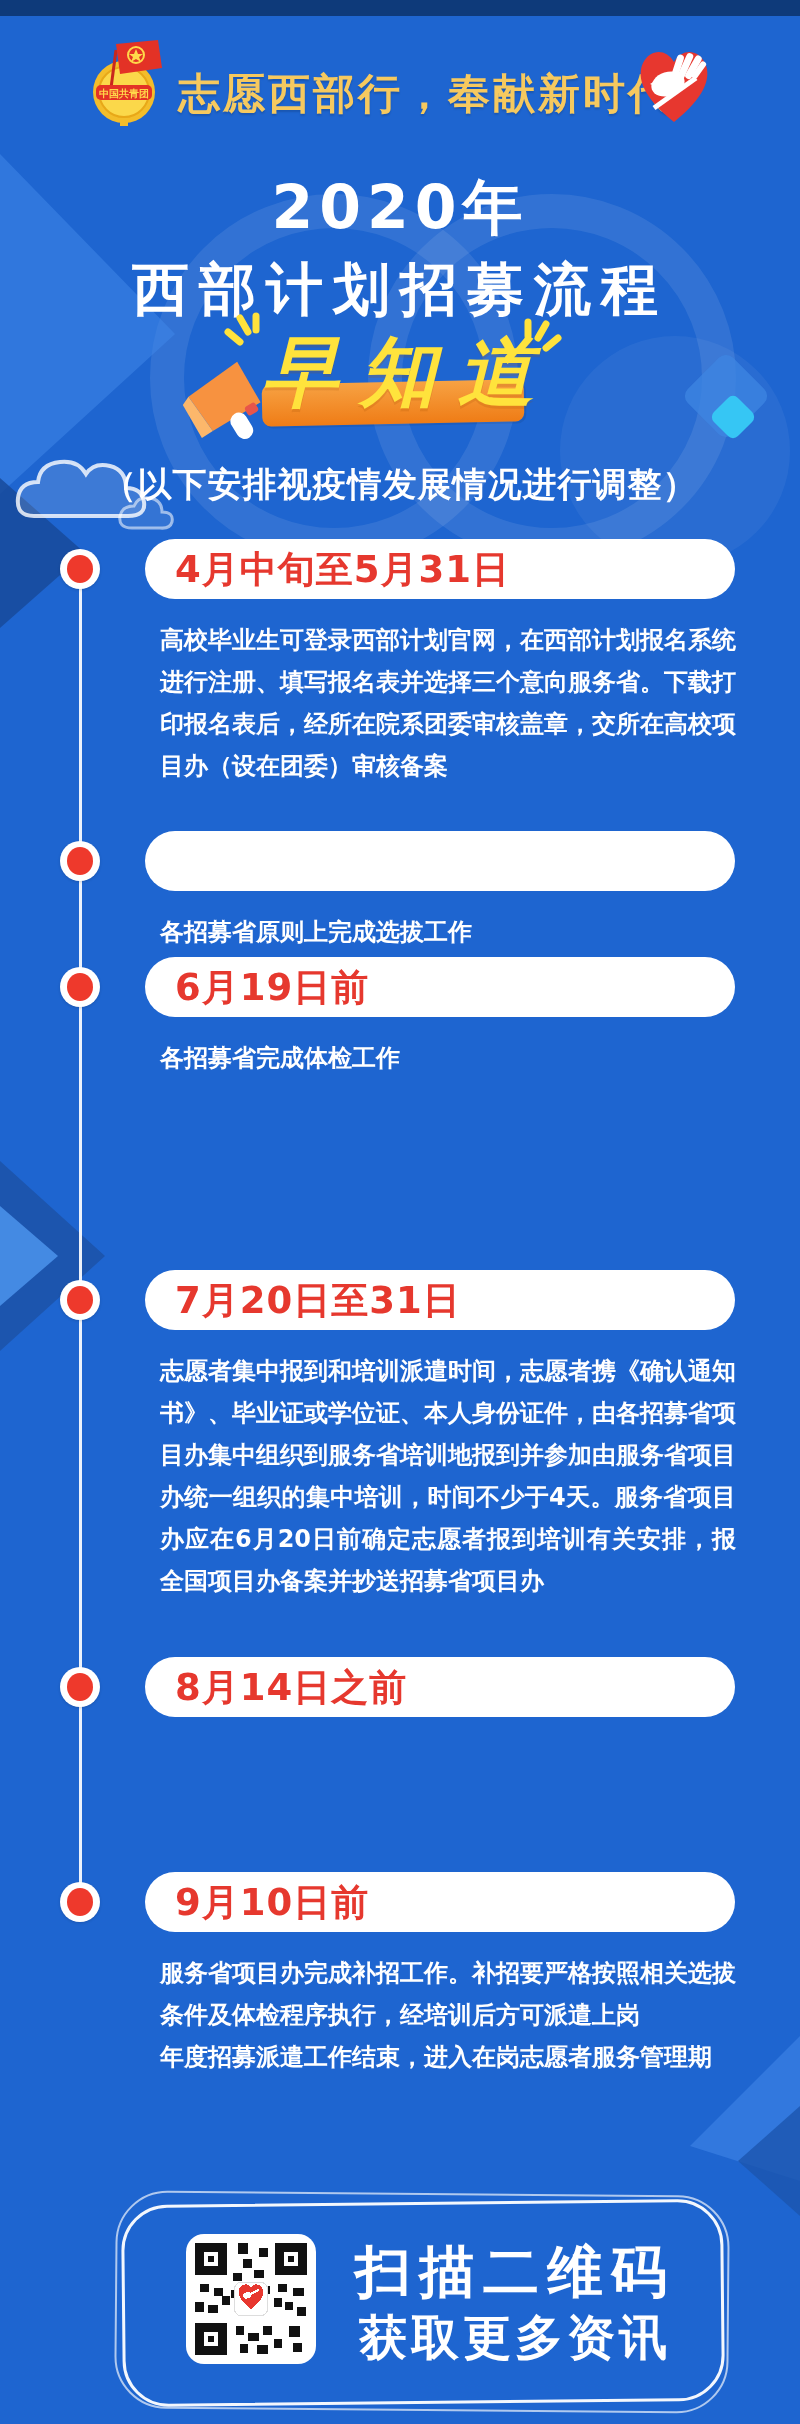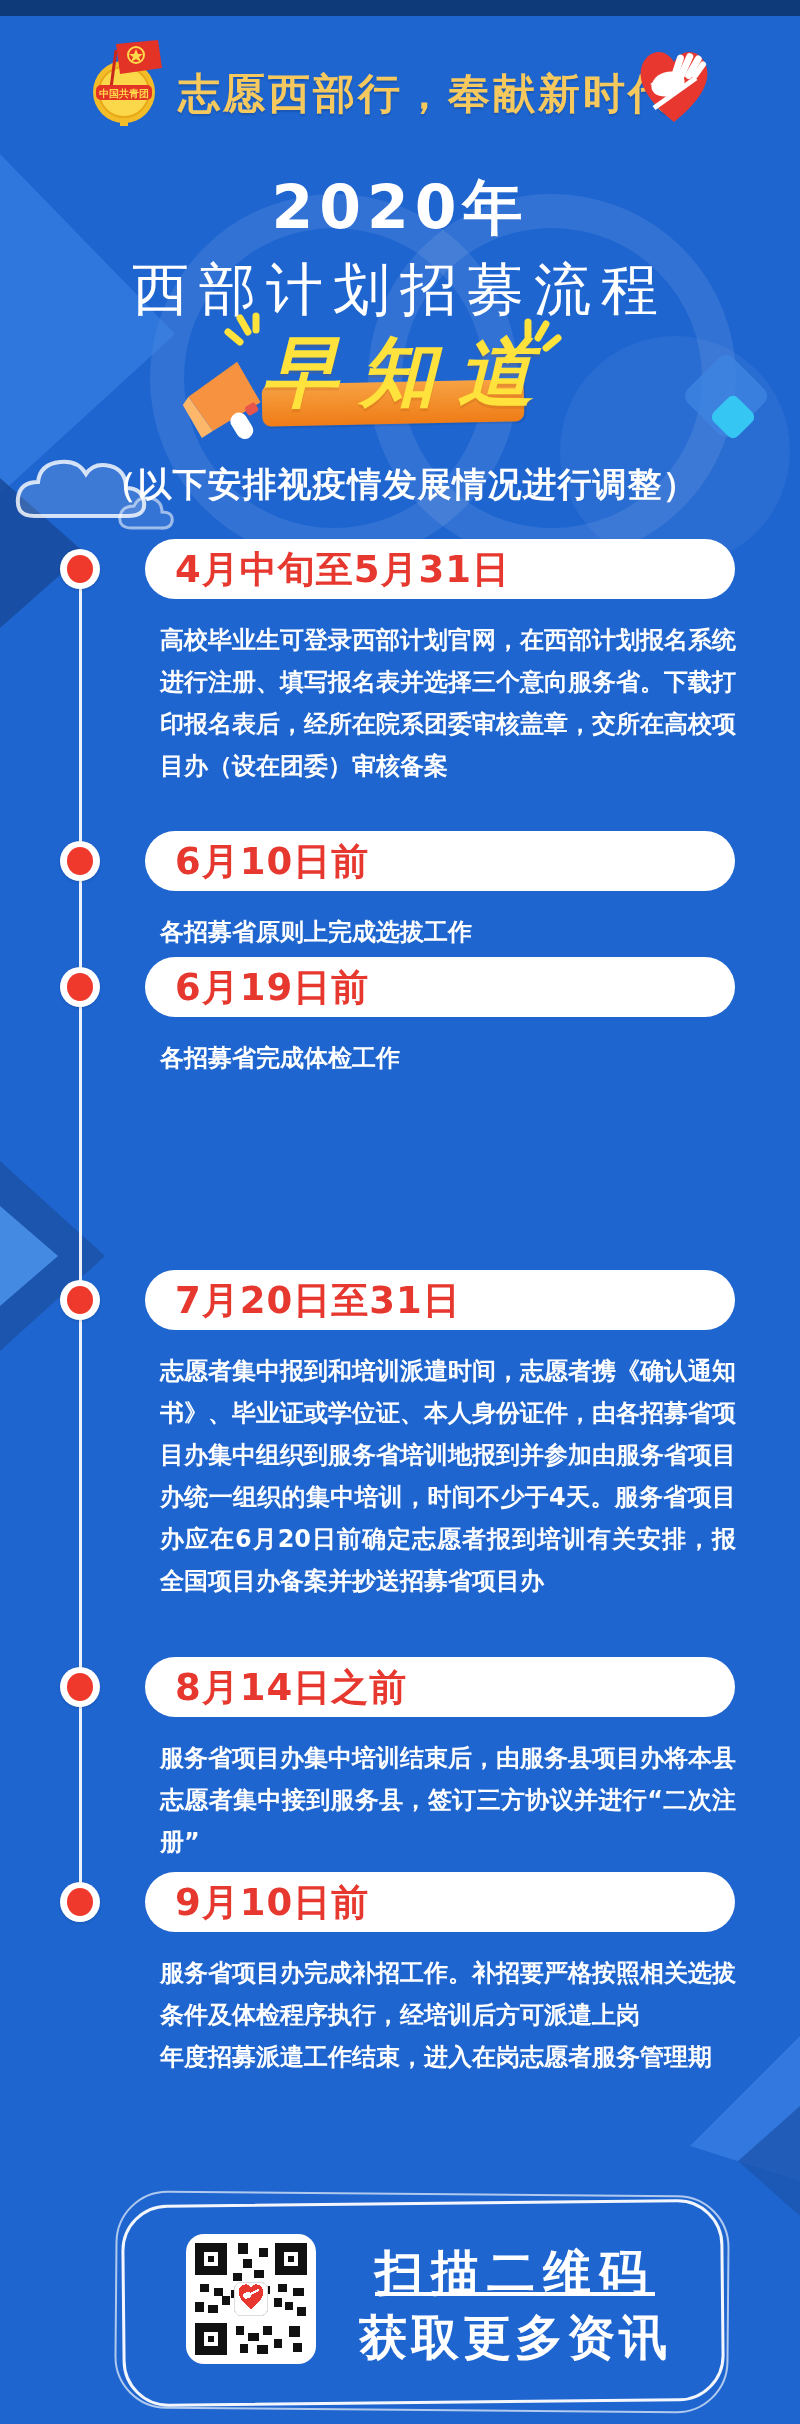--- a/index.html
+++ b/index.html
@@ -22,21 +22,21 @@
     text-shadow:0 2px 2px rgba(0,0,0,0.15);white-space:nowrap;
   }
   .heartlogo{position:absolute;left:634px;top:22px;width:80px;height:92px;z-index:3;}
   
   .title-year{
     position:absolute;left:0;top:152px;width:800px;text-align:center;z-index:3;
     color:#fff;font-size:60px;font-weight:800;letter-spacing:6px;
   }
   .title-main{
     position:absolute;left:0;top:236px;width:800px;text-align:center;z-index:3;
-    color:#fff;font-size:57px;font-weight:400;letter-spacing:10px;white-space:nowrap;
+    color:#fff;font-size:57px;font-weight:700;letter-spacing:10px;white-space:nowrap;
   }
   .hl-bar{
     position:absolute;left:262px;top:366px;width:262px;height:42px;z-index:2;
     background:linear-gradient(180deg,#f7a243,#ef7c16);
     border-radius:9px;transform:rotate(-1.2deg);
     box-shadow:2px 2px 0 rgba(0,0,0,0.08);
   }
   .hl-text{
     position:absolute;left:262px;top:306px;width:266px;text-align:center;z-index:3;
     color:#ffe33c;font-size:76px;font-weight:800;letter-spacing:22px;
@@ -80,21 +80,21 @@
     border:2px solid rgba(255,255,255,0.65);border-radius:52px;transform:rotate(1.1deg);
   }
   .qr-card{
     position:absolute;left:186px;top:2218px;width:130px;height:130px;z-index:4;
     background:#fff;border-radius:18px;display:flex;align-items:center;justify-content:center;
   }
   .qr-caption{
     position:absolute;left:340px;top:2224px;width:350px;z-index:4;text-align:center;
     color:#fff;font-weight:800;
   }
-  .qr-caption .l1{font-size:48px;letter-spacing:8px;line-height:64px;text-decoration:underline;}
+  .qr-caption .l1{font-size:56px;letter-spacing:8px;line-height:64px;}
   .qr-caption .l2{font-size:48px;letter-spacing:4px;line-height:66px;}
 </style>
 </head>
 <body>
 
 <div id="canvas">
 
   <div class="ring" style="left:150px;top:178px;width:300px;height:300px;"></div>
   <div class="ring" style="left:368px;top:178px;width:300px;height:300px;"></div>
   <div class="softcircle" style="left:560px;top:320px;width:230px;height:230px;"></div>
@@ -172,21 +172,20 @@
   <div class="tl-item" style="top:523px;height:280px;">
     <div class="tl-dot"></div>
     <div class="pill"></div>
     <div class="pill-date">4月中旬至5月31日</div>
     <div class="body-text">高校毕业生可登录西部计划官网，在西部计划报名系统进行注册、填写报名表并选择三个意向服务省。下载打印报名表后，经所在院系团委审核盖章，交所在高校项目办（设在团委）审核备案</div>
   </div>
 
   <div class="tl-item" style="top:815px;height:110px;">
     <div class="tl-dot"></div>
     <div class="pill"></div>
-    <div class="pill-date">6月10日前</div>
     <div class="body-text">各招募省原则上完成选拔工作</div>
   </div>
 
   <div class="tl-item" style="top:941px;height:110px;">
     <div class="tl-dot"></div>
     <div class="pill"></div>
     <div class="pill-date">6月19日前</div>
     <div class="body-text">各招募省完成体检工作</div>
   </div>
 
@@ -195,21 +194,20 @@
     <div class="tl-dot"></div>
     <div class="pill"></div>
     <div class="pill-date">7月20日至31日</div>
     <div class="body-text">志愿者集中报到和培训派遣时间，志愿者携《确认通知书》、毕业证或学位证、本人身份证件，由各招募省项目办集中组织到服务省培训地报到并参加由服务省项目办统一组织的集中培训，时间不少于4天。服务省项目办应在6月20日前确定志愿者报到培训有关安排，报全国项目办备案并抄送招募省项目办</div>
   </div>
 
   <div class="tl-item" style="top:1641px;height:200px;">
     <div class="tl-dot"></div>
     <div class="pill"></div>
     <div class="pill-date">8月14日之前</div>
-    <div class="body-text">服务省项目办集中培训结束后，由服务县项目办将本县志愿者集中接到服务县，签订三方协议并进行“二次注册”</div>
   </div>
 
   <div class="tl-item" style="top:1856px;height:300px;">
     <div class="tl-dot"></div>
     <div class="pill"></div>
     <div class="pill-date">9月10日前</div>
     <div class="body-text">服务省项目办完成补招工作。补招要严格按照相关选拔条件及体检程序执行，经培训后方可派遣上岗
 年度招募派遣工作结束，进入在岗志愿者服务管理期</div>
   </div>
 

